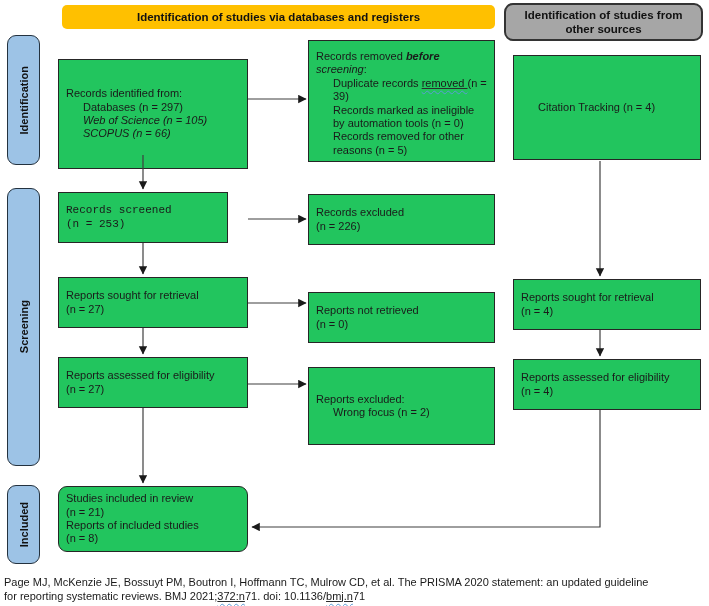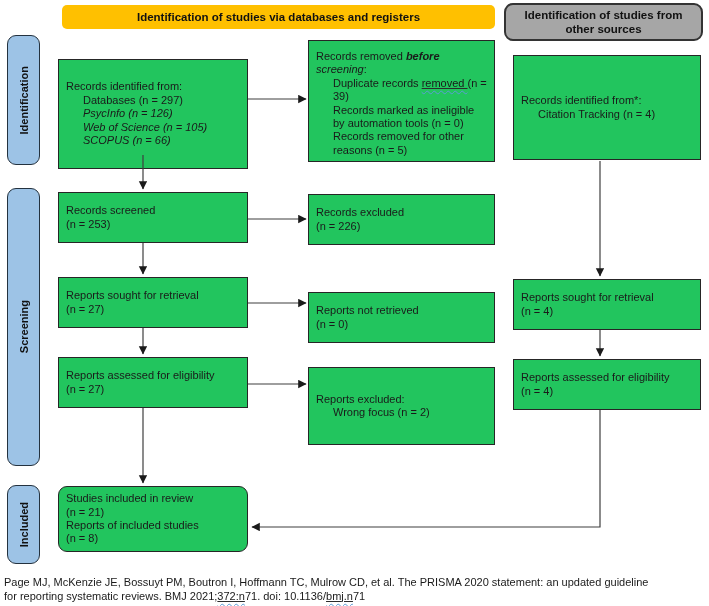--- a/index.html
+++ b/index.html
@@ -57,26 +57,25 @@
   <div class="side" style="top:188px;height:278px;">
     <span>Screening</span>
   </div>
   <div class="side" style="top:485px;height:79px;">
     <span>Included</span>
   </div>
 
   <div class="box" style="left:58px;top:59px;width:190px;height:110px;">
     <div>Records identified from:</div>
     <div class="ind">Databases (n = 297)</div>
-    <div class="ind it">PsycInfo (n = 126)</div>
     <div class="ind it">Web of Science (n = 105)</div>
     <div class="ind it">SCOPUS (n = 66)</div>
   </div>
 
-  <div class="box" style="left:58px;top:192px;width:190px;height:51px;">
+  <div class="box" style="left:58px;top:192px;width:170px;height:51px;font-family:Liberation Mono, monospace;">
     <div>Records screened</div>
     <div>(n = 253)</div>
   </div>
 
   <div class="box" style="left:58px;top:277px;width:190px;height:51px;">
     <div>Reports sought for retrieval</div>
     <div>(n = 27)</div>
   </div>
 
   <div class="box" style="left:58px;top:357px;width:190px;height:51px;">
@@ -107,21 +106,20 @@
     <div>Reports not retrieved</div>
     <div>(n = 0)</div>
   </div>
 
   <div class="box" style="left:308px;top:367px;width:187px;height:78px;justify-content:center;">
     <div>Reports excluded:</div>
     <div class="ind">Wrong focus (n = 2)</div>
   </div>
 
   <div class="box" style="left:513px;top:55px;width:188px;height:105px;">
-    <div>Records identified from*:</div>
     <div class="ind">Citation Tracking (n = 4)</div>
   </div>
 
   <div class="box" style="left:513px;top:279px;width:188px;height:51px;">
     <div>Reports sought for retrieval</div>
     <div>(n = 4)</div>
   </div>
 
   <div class="box" style="left:513px;top:359px;width:188px;height:51px;">
     <div>Reports assessed for eligibility</div>

